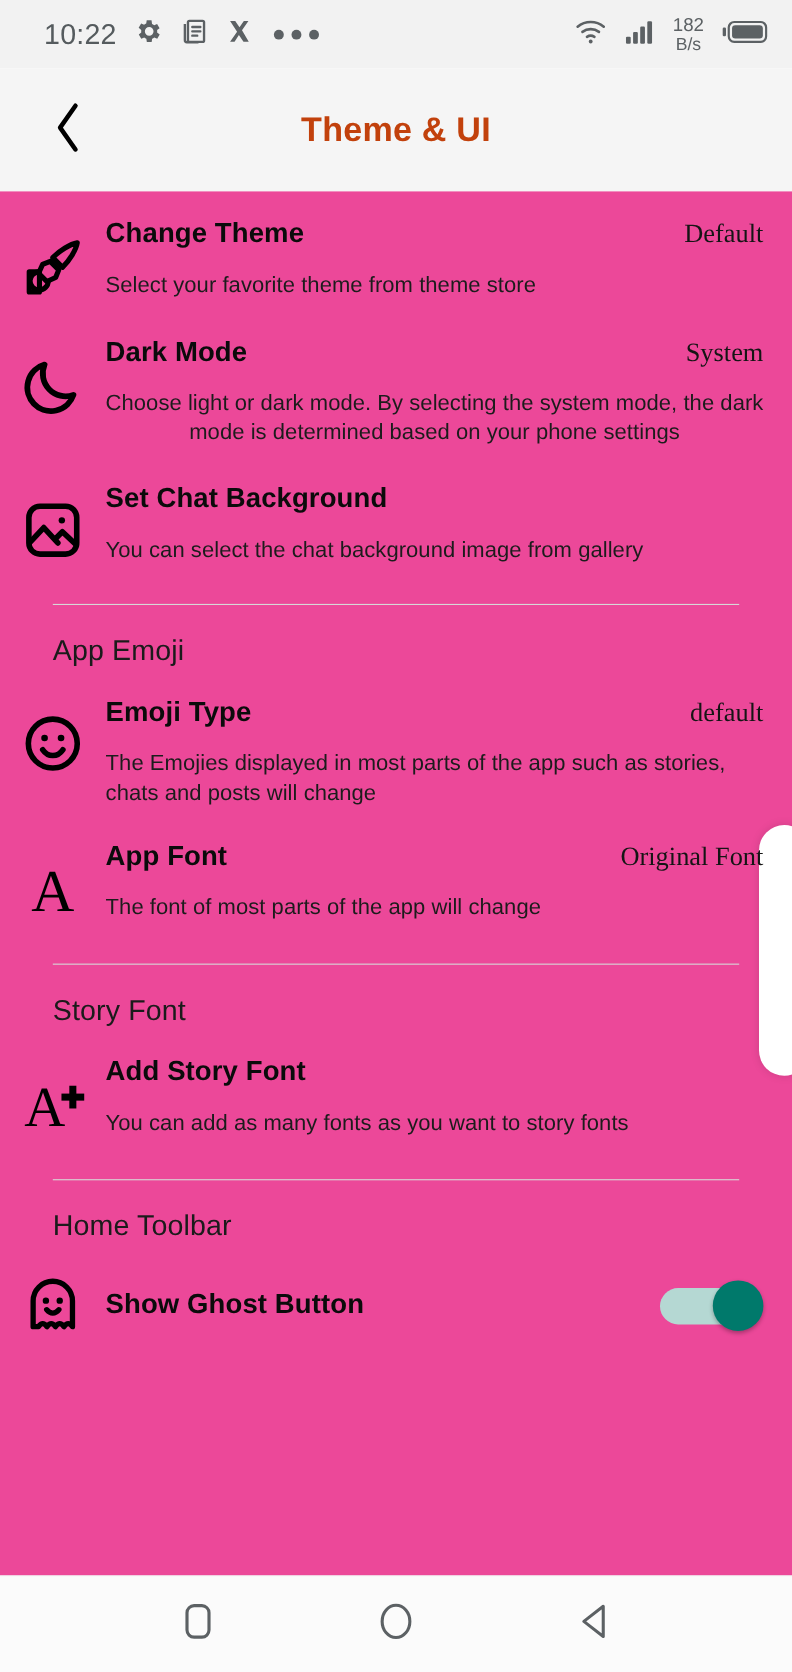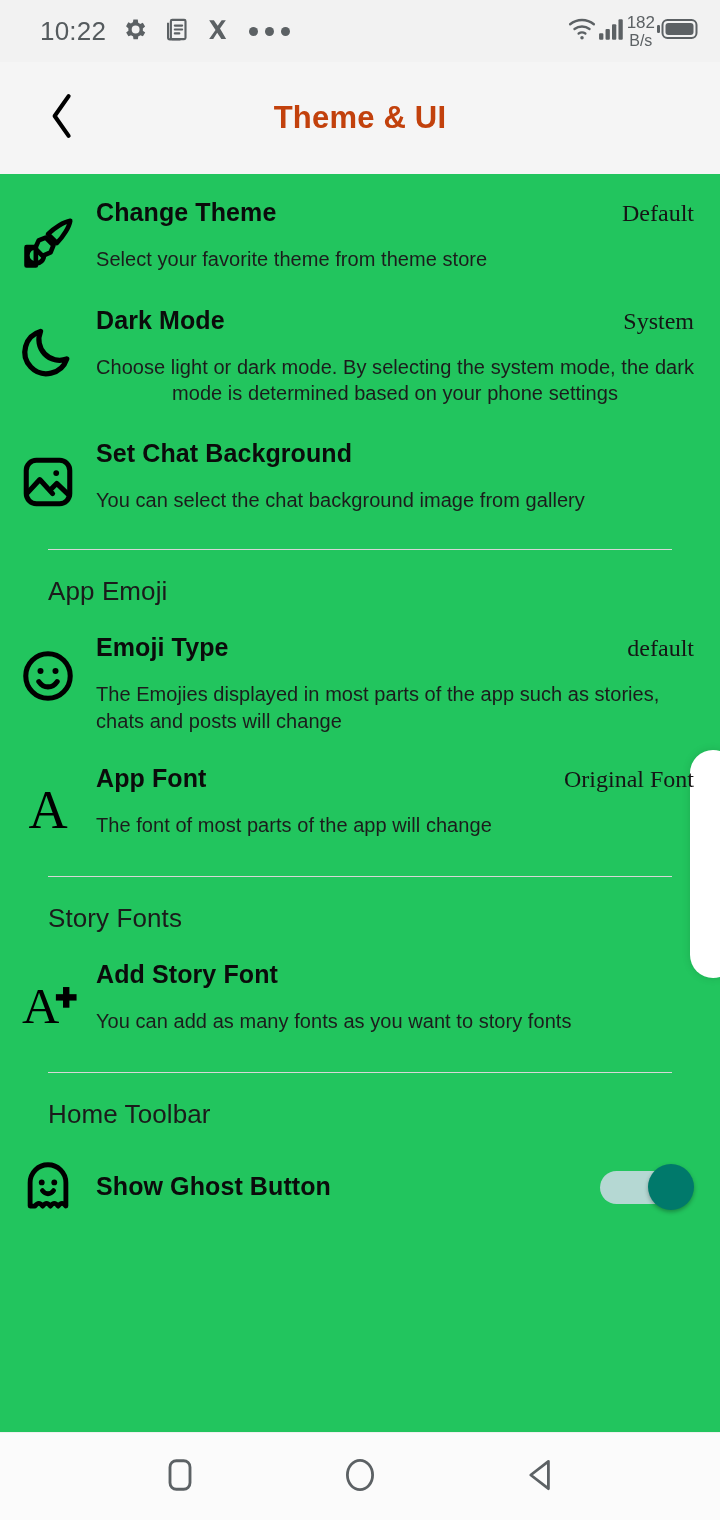--- a/index.html
+++ b/index.html
@@ -11,42 +11,42 @@
   }
   #app { position: relative; width: 720px; height: 1520px; background: #ffffff; display: flex; flex-direction: column; }
 
   
   .statusbar {
     height: 62px; background: #f2f2f2; display: flex; 
     padding: 0 22px 0 40px; flex: 0 0 62px;
   }
   .sb-left { display: flex; align-items: center; gap: 15px; }
   .sb-clock { font-size: 26px; color: #555b5e; letter-spacing: .2px; }
-  .sb-right { margin-left: auto; display: flex; align-items: center; gap: 1px; }
+  .sb-right { margin-left: auto; display: flex; align-items: center; gap: 16px; }
   .sb-ico { display: block; }
   .sb-dots { display: flex; gap: 7px; align-items: center; margin-left: 4px; }
   .sb-dots i { width: 9px; height: 9px; border-radius: 50%; background: #5c6164; display: block; }
   .netspeed { display: flex; flex-direction: column; align-items: center; line-height: 1; color: #5c6164; }
   .netspeed .n1 { font-size: 17px; }
   .netspeed .n2 { font-size: 16px; margin-top: 2px; }
 
   
   .appbar {
     height: 112px; background: #f5f5f5; display: flex; align-items: center;
     position: relative; flex: 0 0 112px;
   }
   .back-btn { position: absolute; left: 34px; top: 50%; transform: translateY(-50%);
               width: 56px; height: 56px; display: flex; align-items: center; justify-content: center; }
   .appbar-title {
     width: 100%; text-align: center; font-size: 31px; font-weight: bold; color: #c2410c;
     letter-spacing: .2px;
   }
 
   
-  .content { flex: 1 1 auto; background: #22c55e; position: relative; overflow: hidden; padding-top: 18px; }
+  .content { flex: 1 1 auto; background: #ec4899; position: relative; overflow: hidden; padding-top: 18px; }
 
   .row { display: flex; padding: 0 26px 0 0; position: relative; }
   .row-icon {
     width: 96px; min-width: 96px; display: flex; justify-content: center;
     padding-top: 14px;
   }
   .row-body { flex: 1 1 auto; padding-right: 0px; }
   .row-head { display: flex; align-items: baseline; }
   .row-title { font-size: 25px; font-weight: bold; color: #0b0b0b; letter-spacing: .1px; }
   .row-value { margin-left: auto; font-size: 24px; color: #151515; white-space: nowrap; padding-left: 18px; font-family: Liberation Serif, serif; }
@@ -255,21 +255,21 @@
       <div class="row-body">
         <div class="row-head">
           <span class="row-title">App Font</span>
           <span class="row-value">Original Font</span>
         </div>
         <div class="row-sub">The font of most parts of the app will change</div>
       </div>
     </div>
 
     <div class="divider"></div>
-    <div class="section-label">Story Fonts</div>
+    <div class="section-label">Story Font</div>
 
     <div class="row item-story">
       <div class="row-icon">
         <svg width="64" height="62" viewBox="0 0 26 24">
           <text x="10" y="19.5" font-family="'Liberation Serif', serif" font-size="21" text-anchor="middle" fill="#000">A</text>
           <rect x="16.2" y="7.6" width="8.4" height="2.6" fill="#000"></rect>
           <rect x="19.1" y="4.7" width="2.6" height="8.4" fill="#000"></rect>
         </svg>
       </div>
       <div class="row-body">

